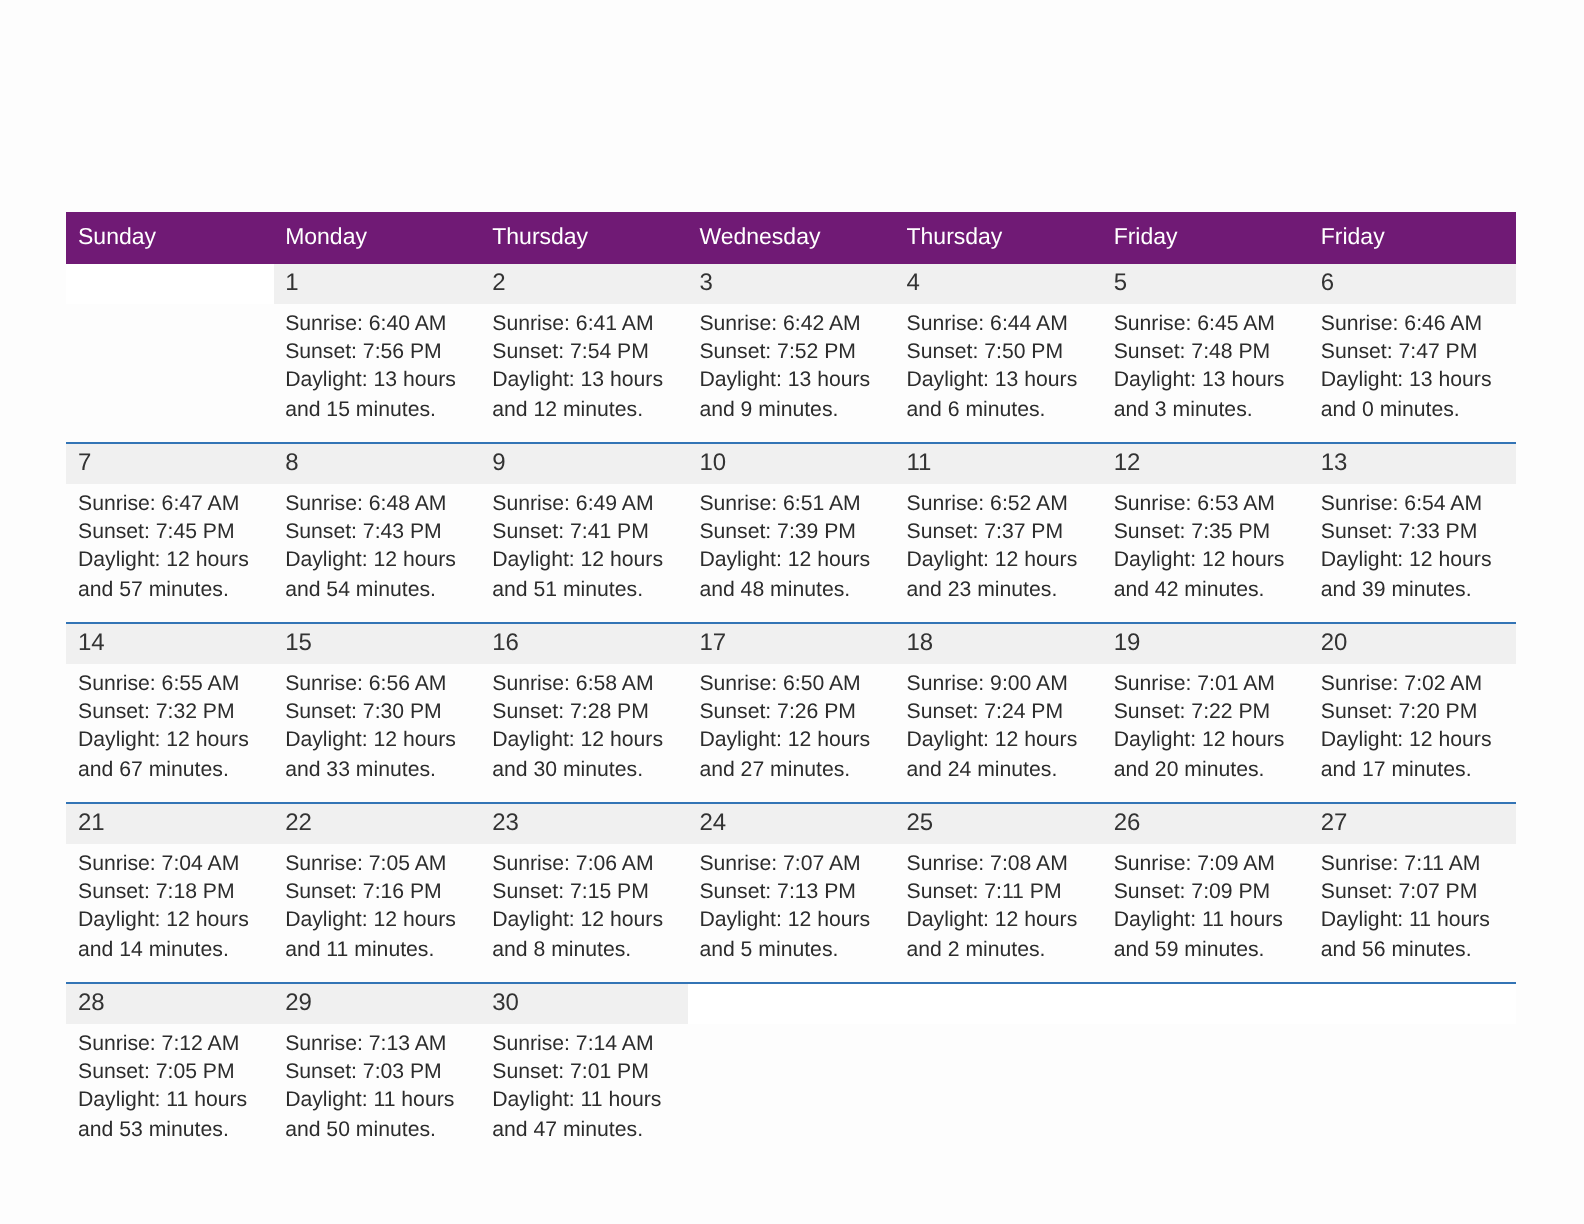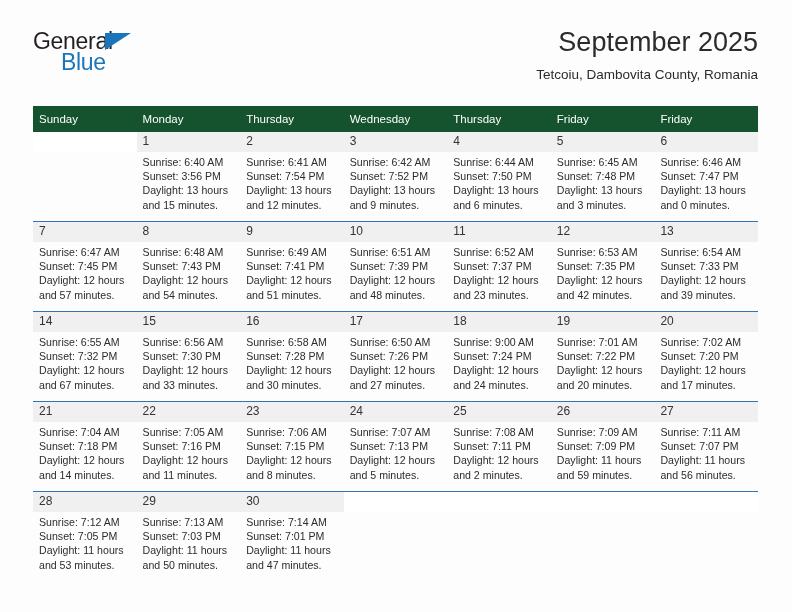--- a/index.html
+++ b/index.html
@@ -94,21 +94,21 @@
     left: 33px;
     top: 106px;
     width: 725px;
   }
   table.cal {
     border-collapse: collapse;
     table-layout: fixed;
     width: 725px;
   }
   table.cal th {
-    background: #14532d;
+    background: #701a75;
     color: #ffffff;
     font-size: 11.5px;
     font-weight: normal;
     text-align: left;
     padding: 4px 0 4px 6px;
     height: 18px;
     line-height: 14px;
     border: none;
   }
   table.cal td {
@@ -146,34 +146,20 @@
   }
   .details div {
     white-space: nowrap;
   }
 </style>
 </head>
 <body>
 
 <div class="page">
 
-  <div class="header">
-
-    <div class="logo">
-      <span class="logo-general">General</span>
-      <span class="logo-tri"></span>
-      <span class="logo-blue">Blue</span>
-    </div>
-
-    <div class="title-block">
-      <h1 class="cal-title">September 2025</h1>
-      <p class="cal-subtitle">Tetcoiu, Dambovita County, Romania</p>
-    </div>
-
-  </div>
 
   <div class="cal-wrap">
     <table class="cal">
       <thead>
         <tr>
           <th>Sunday</th>
           <th>Monday</th>
           <th>Thursday</th>
           <th>Wednesday</th>
           <th>Thursday</th>
@@ -183,21 +169,21 @@
       </thead>
       <tbody id="cal-body">
           <tr class="week-row">
             <td class="blank">
               <div class="daynum empty"></div>
             </td>
             <td>
               <div class="daynum">1</div>
               <div class="details">
                 <div>Sunrise: 6:40 AM</div>
-                <div>Sunset: 3:56 PM</div>
+                <div>Sunset: 7:56 PM</div>
                 <div>Daylight: 13 hours</div>
                 <div>and 15 minutes.</div>
               </div>
             </td>
             <td>
               <div class="daynum">2</div>
               <div class="details">
                 <div>Sunrise: 6:41 AM</div>
                 <div>Sunset: 7:54 PM</div>
                 <div>Daylight: 13 hours</div>

